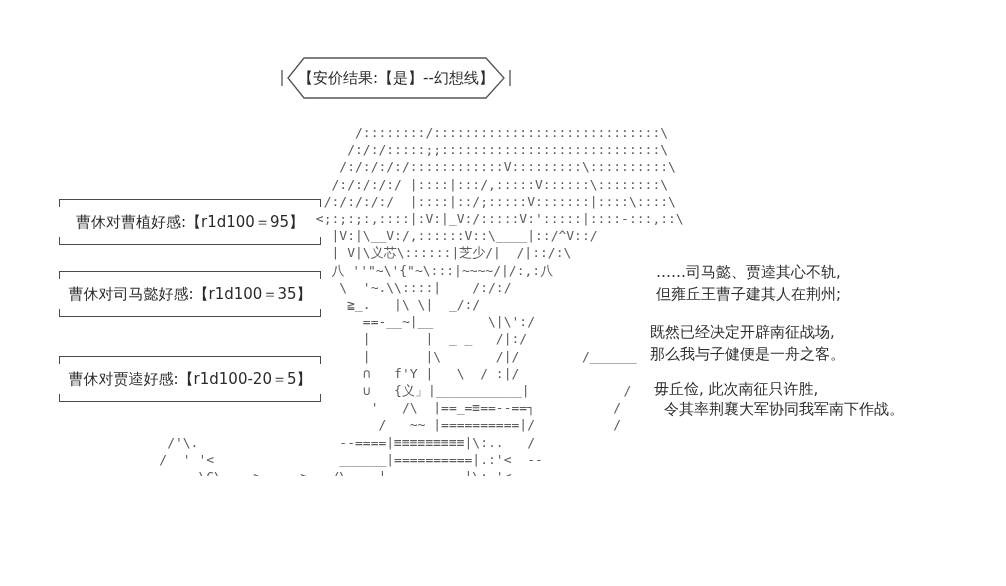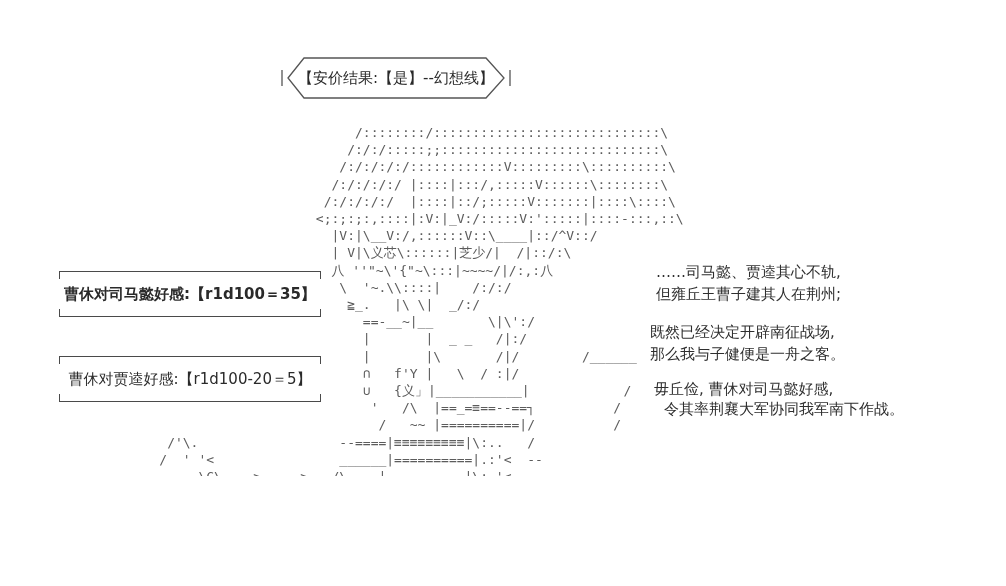--- a/index.html
+++ b/index.html
@@ -29,41 +29,44 @@
   }
   .stat-box::before{
     content:"";position:absolute;top:0;left:0;right:0;height:7px;
     border-left:1.5px solid #4a4a4a;border-right:1.5px solid #4a4a4a;
   }
   .stat-box::after{
     content:"";position:absolute;bottom:0;left:0;right:0;height:7px;
     border-left:1.5px solid #4a4a4a;border-right:1.5px solid #4a4a4a;
   }
   .stat-box-1{top:199px;}
-  .stat-box-2{top:271px;font-weight:bold;}
+  .stat-box-2{top:271px;}
   .stat-box-3{top:356px;}
   
   .dialogue{position:absolute;font-size:15px;color:#2e2e2e;white-space:nowrap;}
   .dlg-a{left:656px;top:261px;line-height:22px;}
   .dlg-b{left:650px;top:321px;line-height:22px;}
   .dlg-c{left:654px;top:379px;line-height:20px;}
   .dlg-c .indent{padding-left:10px;}
 </style>
 </head>
 <body>
 
 <div class="canvas">
 
   <svg class="title-border" viewBox="0 0 232 46">
     <polygon points="8,23 24,3 206,3 224,23 206,43 24,43" fill="none" stroke="#555555" stroke-width="1.3"></polygon>
     <line x1="2" y1="15" x2="2" y2="31" stroke="#555555" stroke-width="1.3"></line>
     <line x1="230" y1="15" x2="230" y2="31" stroke="#555555" stroke-width="1.3"></line>
   </svg>
   <div class="title-label">【安价结果:【是】--幻想线】</div>
 
+  <div class="stat-box stat-box-1">
+    <span>曹休对曹植好感:【r1d100＝95】</span>
+  </div>
   <div class="stat-box stat-box-2">
     <span>曹休对司马懿好感:【r1d100＝35】</span>
   </div>
   <div class="stat-box stat-box-3">
     <span>曹休对贾逵好感:【r1d100-20＝5】</span>
   </div>
 
   <pre class="aa">                             /::::::::/:::::::::::::::::::::::::::::\
                             /:/:/:::::;;::::::::::::::::::::::::::::\
                            /:/:/:/:/::::::::::::V:::::::::\::::::::::\
@@ -94,17 +97,17 @@
     <div>既然已经决定开辟南征战场,</div>
     <div>那么我与子健便是一舟之客。</div>
   </div>
 
   <div class="dialogue dlg-a">
     <div>……司马懿、贾逵其心不轨,</div>
     <div>但雍丘王曹子建其人在荆州;</div>
   </div>
 
   <div class="dialogue dlg-c">
-    <div>毋丘俭, 曹休对司马懿好感,</div>
+    <div>毋丘俭, 此次南征只许胜,</div>
     <div class="indent">令其率荆襄大军协同我军南下作战。</div>
   </div>
 
 </div>
 
 </body></html>

